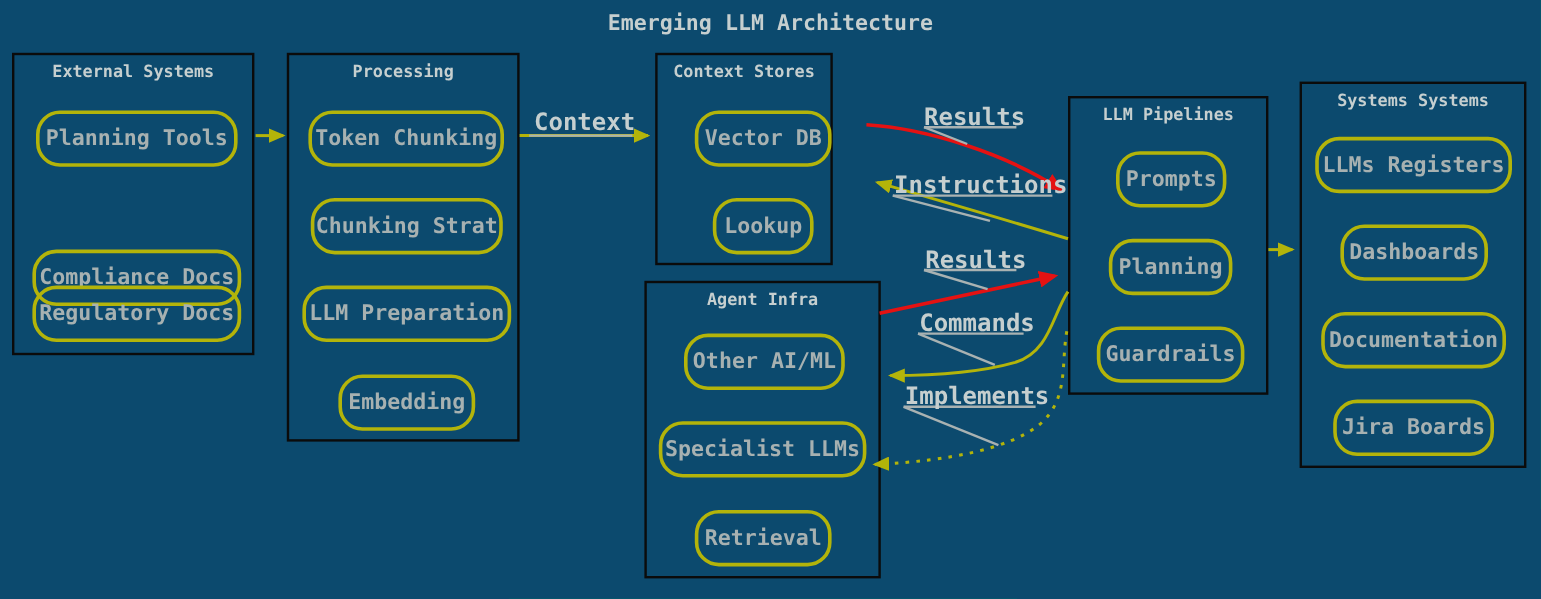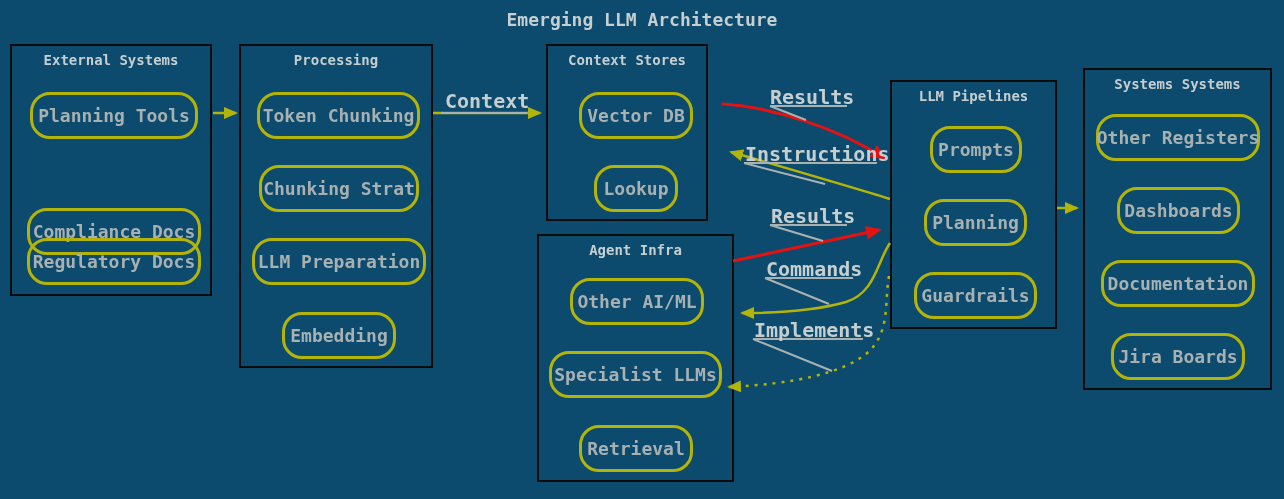--- a/index.html
+++ b/index.html
@@ -45,21 +45,21 @@
   </div>
 
   <div class="cluster" style="left:239px; top:44px; width:194px; height:324px;">
     <div class="cluster-title">Processing</div>
     <div class="node" style="left:16px; top:46px; width:163px;">Token Chunking</div>
     <div class="node" style="left:18px; top:119px; width:160px;">Chunking Strat</div>
     <div class="node" style="left:11px; top:192px; width:174px;">LLM Preparation</div>
     <div class="node" style="left:41px; top:266px; width:114px;">Embedding</div>
   </div>
 
-  <div class="cluster" style="left:546px; top:44px; width:162px; height:177px;">
+  <div class="cluster" style="left:546px; top:44px; width:148px; height:177px;">
     <div class="cluster-title">Context Stores</div>
     <div class="node" style="left:31px; top:46px; width:114px;">Vector DB</div>
     <div class="node" style="left:46px; top:119px; width:84px;">Lookup</div>
   </div>
 
   <div class="cluster" style="left:537px; top:234px; width:197px; height:248px;">
     <div class="cluster-title">Agent Infra</div>
     <div class="node" style="left:31px; top:42px; width:134px;">Other AI/ML</div>
     <div class="node" style="left:10px; top:115px; width:173px;">Specialist LLMs</div>
     <div class="node" style="left:40px; top:189px; width:114px;">Retrieval</div>
@@ -67,21 +67,21 @@
 
   <div class="cluster" style="left:890px; top:68px; width:167px; height:249px;margin-top:12px;">
     <div class="cluster-title">LLM Pipelines</div>
     <div class="node" style="left:38px; top:44px; width:92px;">Prompts</div>
     <div class="node" style="left:32px; top:117px; width:103px;">Planning</div>
     <div class="node" style="left:22px; top:190px; width:123px;">Guardrails</div>
   </div>
 
   <div class="cluster" style="left:1083px; top:68px; width:189px; height:322px;">
     <div class="cluster-title">Systems Systems</div>
-    <div class="node" style="left:11px; top:44px; width:164px;">Other Registers</div>
+    <div class="node" style="left:11px; top:44px; width:164px;">LLMs Registers</div>
     <div class="node" style="left:32px; top:117px; width:123px;">Dashboards</div>
     <div class="node" style="left:16px; top:190px; width:154px;">Documentation</div>
     <div class="node" style="left:26px; top:263px; width:134px;">Jira Boards</div>
   </div>
 
   <svg class="edges" width="1284" height="499" viewBox="0 0 1284 499">
     <defs>
       <marker id="ah-y" viewBox="0 0 14 12" refX="12" refY="6" markerWidth="14" markerHeight="12" markerUnits="userSpaceOnUse" orient="auto">
         <path d="M0,0 L14,6 L0,12 Z" fill="#b3b40a"></path>
       </marker>

